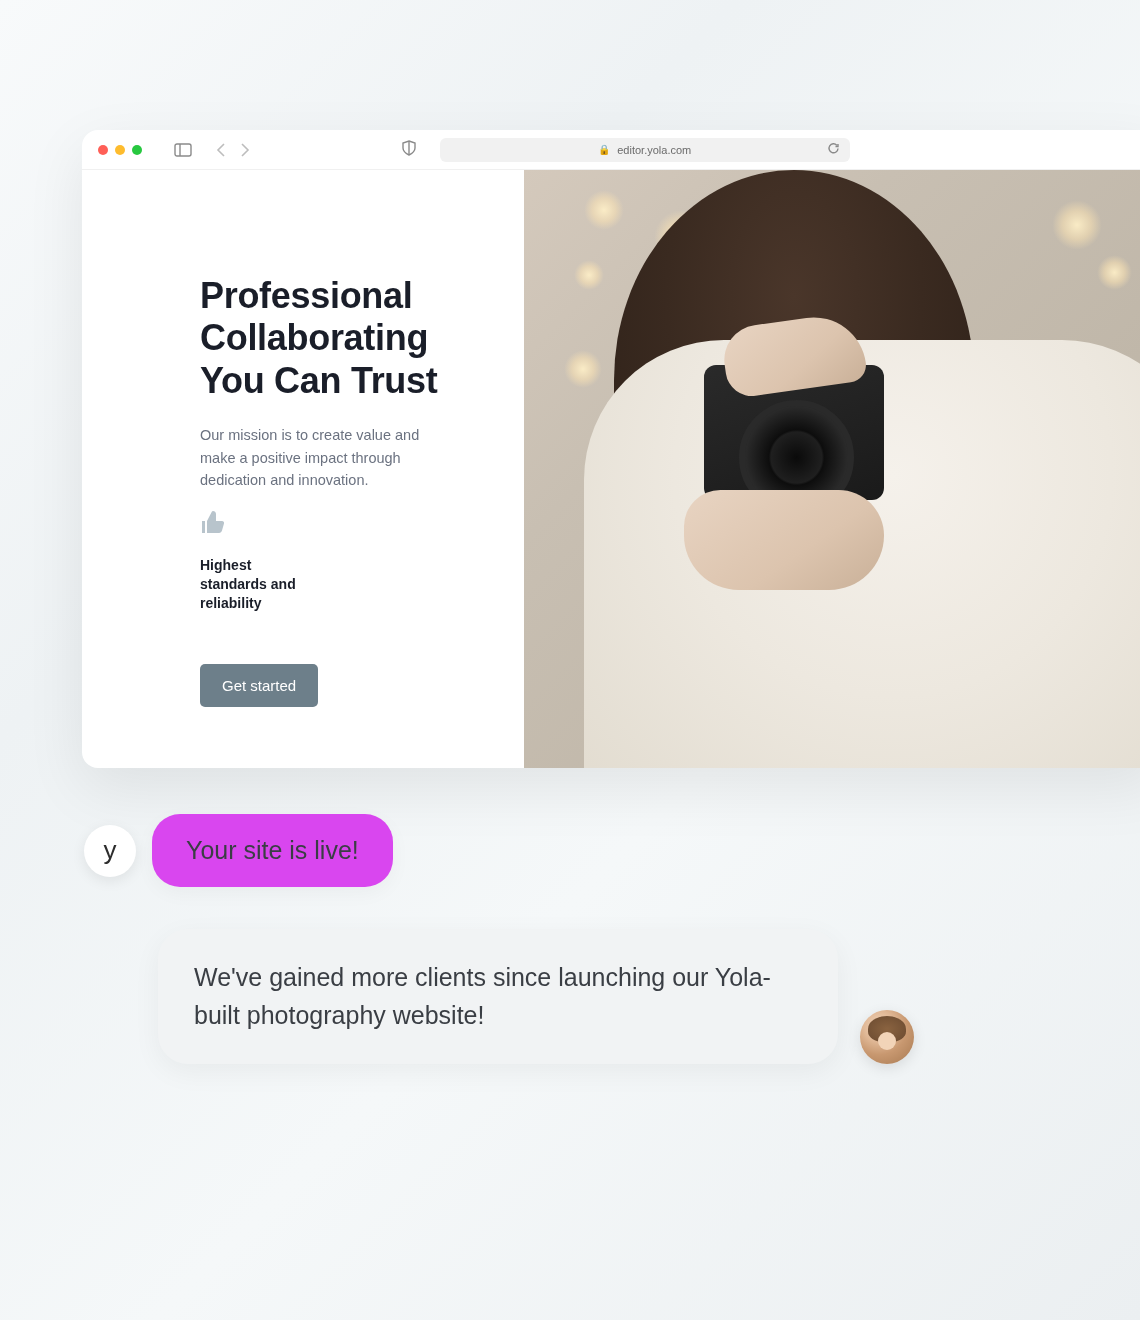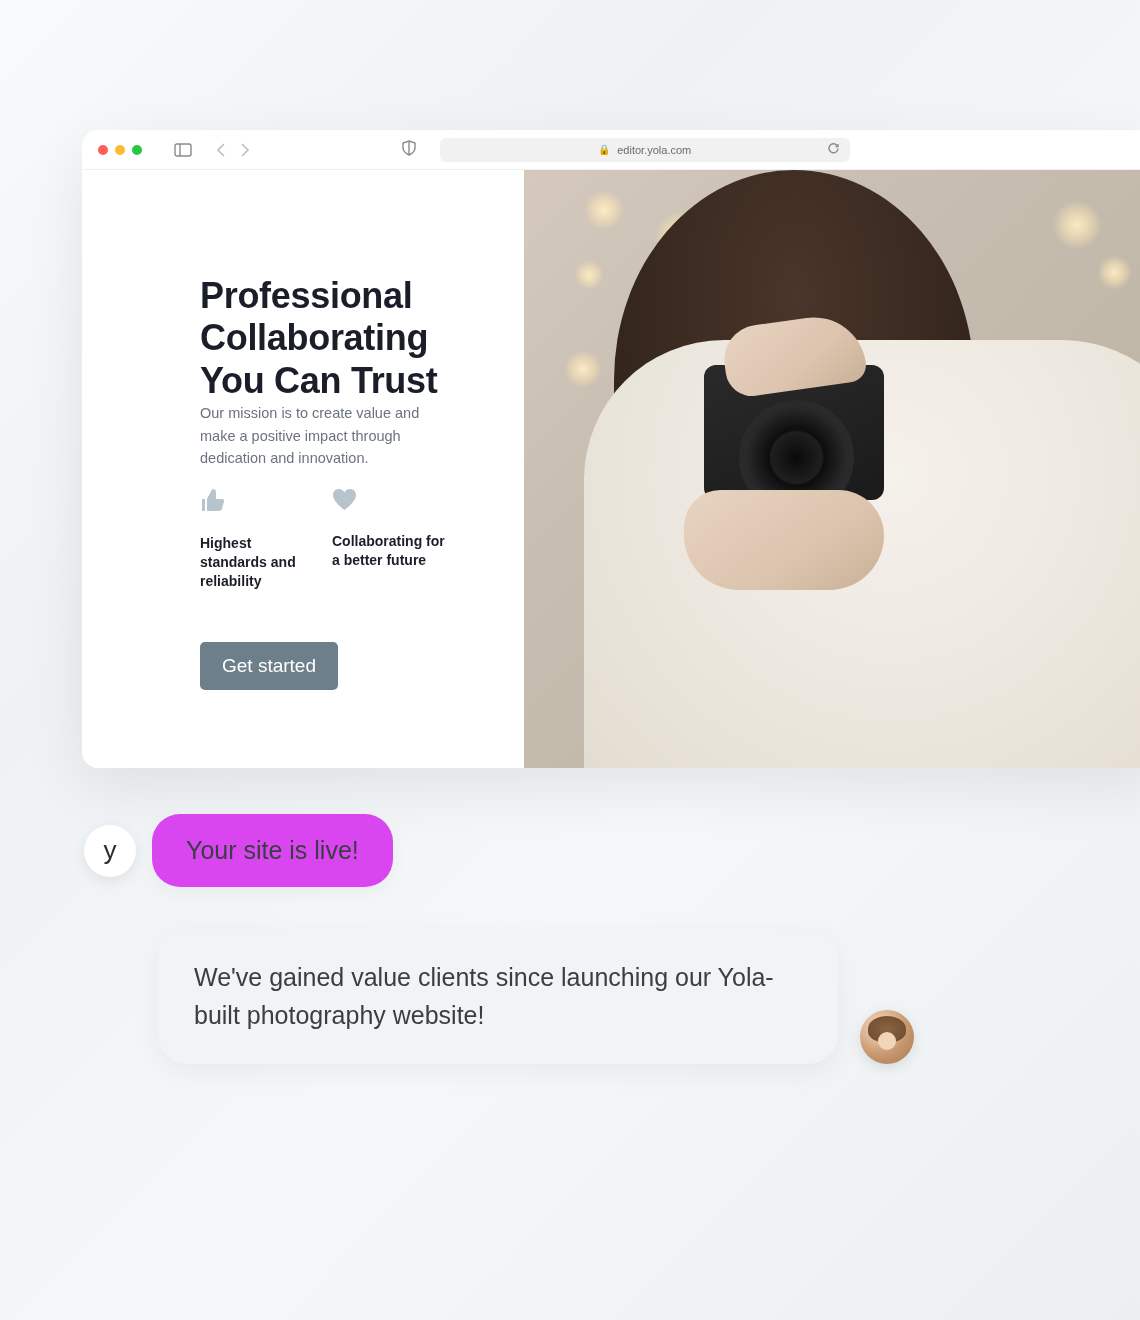--- a/index.html
+++ b/index.html
@@ -97,33 +97,34 @@
       width: 442px;
       padding: 105px 0 0 118px;
     }
     
     .hero-title {
       font-size: 36px;
       font-weight: 700;
       color: #1a1e29;
       line-height: 1.18;
       letter-spacing: -0.3px;
+      margin-bottom: 22px;
     }
     
     .hero-subtitle {
       font-size: 14.5px;
       color: #6b7280;
       line-height: 1.55;
       max-width: 250px;
       margin-bottom: 18px;
     }
     
     .features {
       display: flex;
-      gap: 12px;
+      gap: 42px;
       margin-bottom: 52px;
     }
     
     .feature {
       max-width: 120px;
     }
     .feature-icon {
       color: #b8c4cc;
       margin-bottom: 18px;
     }
@@ -132,21 +133,21 @@
       font-weight: 600;
       color: #1a1e29;
       line-height: 1.35;
     }
     
     .cta-button {
       background: #6d7f8a;
       color: #fff;
       border: none;
       padding: 13px 22px;
-      font-size: 19px;
+      font-size: 15px;
       font-weight: 500;
       border-radius: 5px;
       cursor: pointer;
     }
     
     .right-panel {
       flex: 1;
       background: linear-gradient(135deg, #d4c9bc 0%, #c8bfb2 30%, #b8afa0 100%);
       position: relative;
       overflow: hidden;
@@ -360,28 +361,20 @@
       
       <div class="features">
         <div class="feature">
           <div class="feature-icon">
             <svg width="26" height="24" viewBox="0 0 26 24" fill="currentColor">
                 <path d="M2 11h3v12H2zM7 11v12h12c1.5 0 2.5-1 3-2.5l2-7c.4-1.5-.7-2.5-2-2.5h-6V4c0-2-1.5-3-3-3-.5 0-1 .3-1.2.8L7 11z"></path>
               </svg>
           </div>
           <div class="feature-label">Highest standards and reliability</div>
         </div>
-        <div class="feature">
-          <div class="feature-icon">
-            <svg width="25" height="22" viewBox="0 0 25 22" fill="currentColor">
-                <path d="M12.5 22 C12.5 22 1 14 1 7 C1 3 4 1 7 1 C9.5 1 11.5 2.5 12.5 4.5 C13.5 2.5 15.5 1 18 1 C21 1 24 3 24 7 C24 14 12.5 22 12.5 22 Z"></path>
-              </svg>
-          </div>
-          <div class="feature-label">Collaborating for a better future</div>
-        </div>
       </div>
       
       <button class="cta-button">Get started</button>
     </div>
 
     <div class="right-panel">
       <div class="photo-mock">
         <div class="bokeh" style="top:20px;left:60px;width:40px;height:40px"></div>
         <div class="bokeh" style="top:40px;left:130px;width:55px;height:55px"></div>
         <div class="bokeh" style="top:10px;left:210px;width:35px;height:35px"></div>
@@ -403,16 +396,16 @@
 </div>
 
 <div class="chat-area">
   <div class="bubble-row-1">
     <div class="yola-avatar">
       <span>y</span>
     </div>
     <div class="bubble-1">Your site is live!</div>
   </div>
   <div class="bubble-row-2">
-    <div class="bubble-2">We've gained value clients since launching our Yola-built photography website!</div>
+    <div class="bubble-2">We've gained more clients since launching our Yola-built photography website!</div>
     <div class="user-avatar"></div>
   </div>
 </div>
 
 </body></html>

